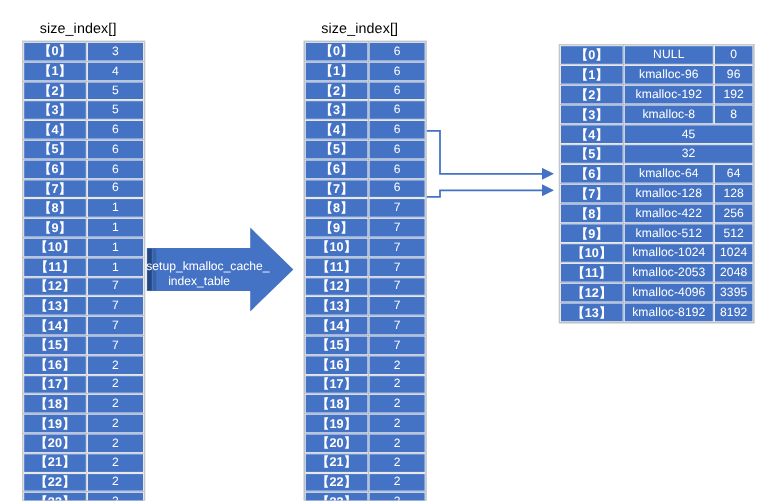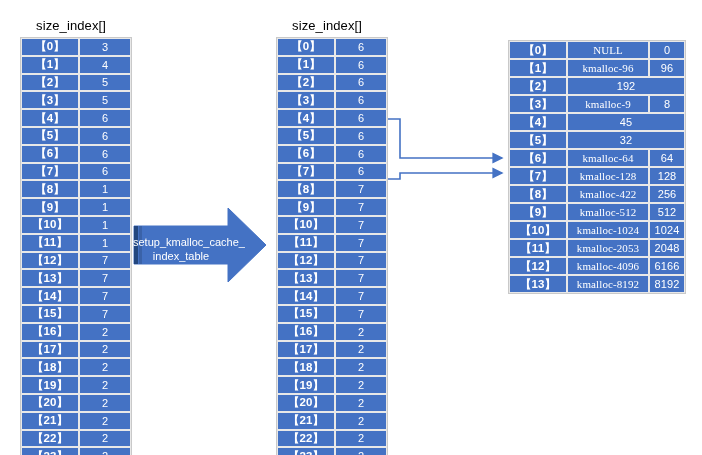--- a/index.html
+++ b/index.html
@@ -52,21 +52,21 @@
     letter-spacing:.1px;
   }
   .cell.idx{font-weight:bold;font-size:11.5px;}
 
   
   .t-left .c-idx , .t-mid .c-idx{width:58px;flex:0 0 58px;}
   .t-left .c-val , .t-mid .c-val{flex:1 1 auto;}
 
   
   .t-right .c-idx{width:58px;flex:0 0 58px;}
-  .t-right .c-name{width:82px;flex:0 0 82px;font-family:Liberation Serif, serif;}
+  .t-right .c-name{width:82px;flex:0 0 82px;}
   .t-right .c-size{flex:1 1 auto;}
 
   
   .block-arrow{position:absolute;}
   .block-arrow svg{display:block;}
   .arrow-label{
     position:absolute;
     color:#ffffff;
     font-size:11px;
     line-height:14px;
@@ -311,25 +311,26 @@
         <div class="cell c-name">NULL</div>
         <div class="cell c-size">0</div>
       </div>
       <div class="row">
         <div class="cell idx c-idx">【1】</div>
         <div class="cell c-name">kmalloc-96</div>
         <div class="cell c-size">96</div>
       </div>
       <div class="row">
         <div class="cell idx c-idx">【2】</div>
+        <div class="cell c-name">kmalloc-192</div>
         <div class="cell c-size">192</div>
       </div>
       <div class="row">
         <div class="cell idx c-idx">【3】</div>
-        <div class="cell c-name">kmalloc-9</div>
+        <div class="cell c-name">kmalloc-8</div>
         <div class="cell c-size">8</div>
       </div>
       <div class="row">
         <div class="cell idx c-idx">【4】</div>
         <div class="cell c-size">45</div>
       </div>
       <div class="row">
         <div class="cell idx c-idx">【5】</div>
         <div class="cell c-size">32</div>
       </div>
@@ -359,21 +360,21 @@
         <div class="cell c-size">1024</div>
       </div>
       <div class="row">
         <div class="cell idx c-idx">【11】</div>
         <div class="cell c-name">kmalloc-2053</div>
         <div class="cell c-size">2048</div>
       </div>
       <div class="row">
         <div class="cell idx c-idx">【12】</div>
         <div class="cell c-name">kmalloc-4096</div>
-        <div class="cell c-size">6166</div>
+        <div class="cell c-size">3395</div>
       </div>
       <div class="row">
         <div class="cell idx c-idx">【13】</div>
         <div class="cell c-name">kmalloc-8192</div>
         <div class="cell c-size">8192</div>
       </div>
     </div>
 
 </div>
 

